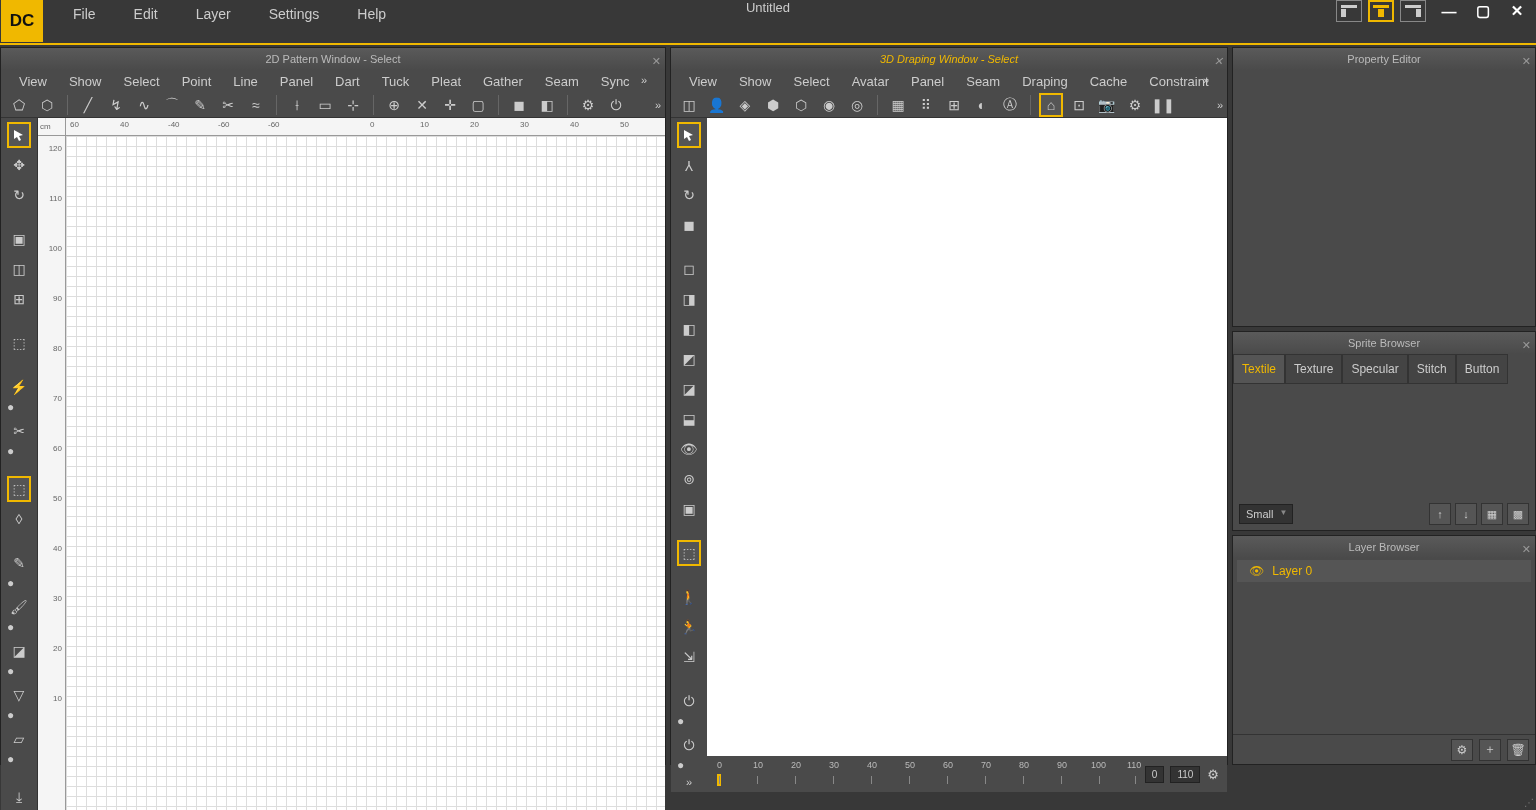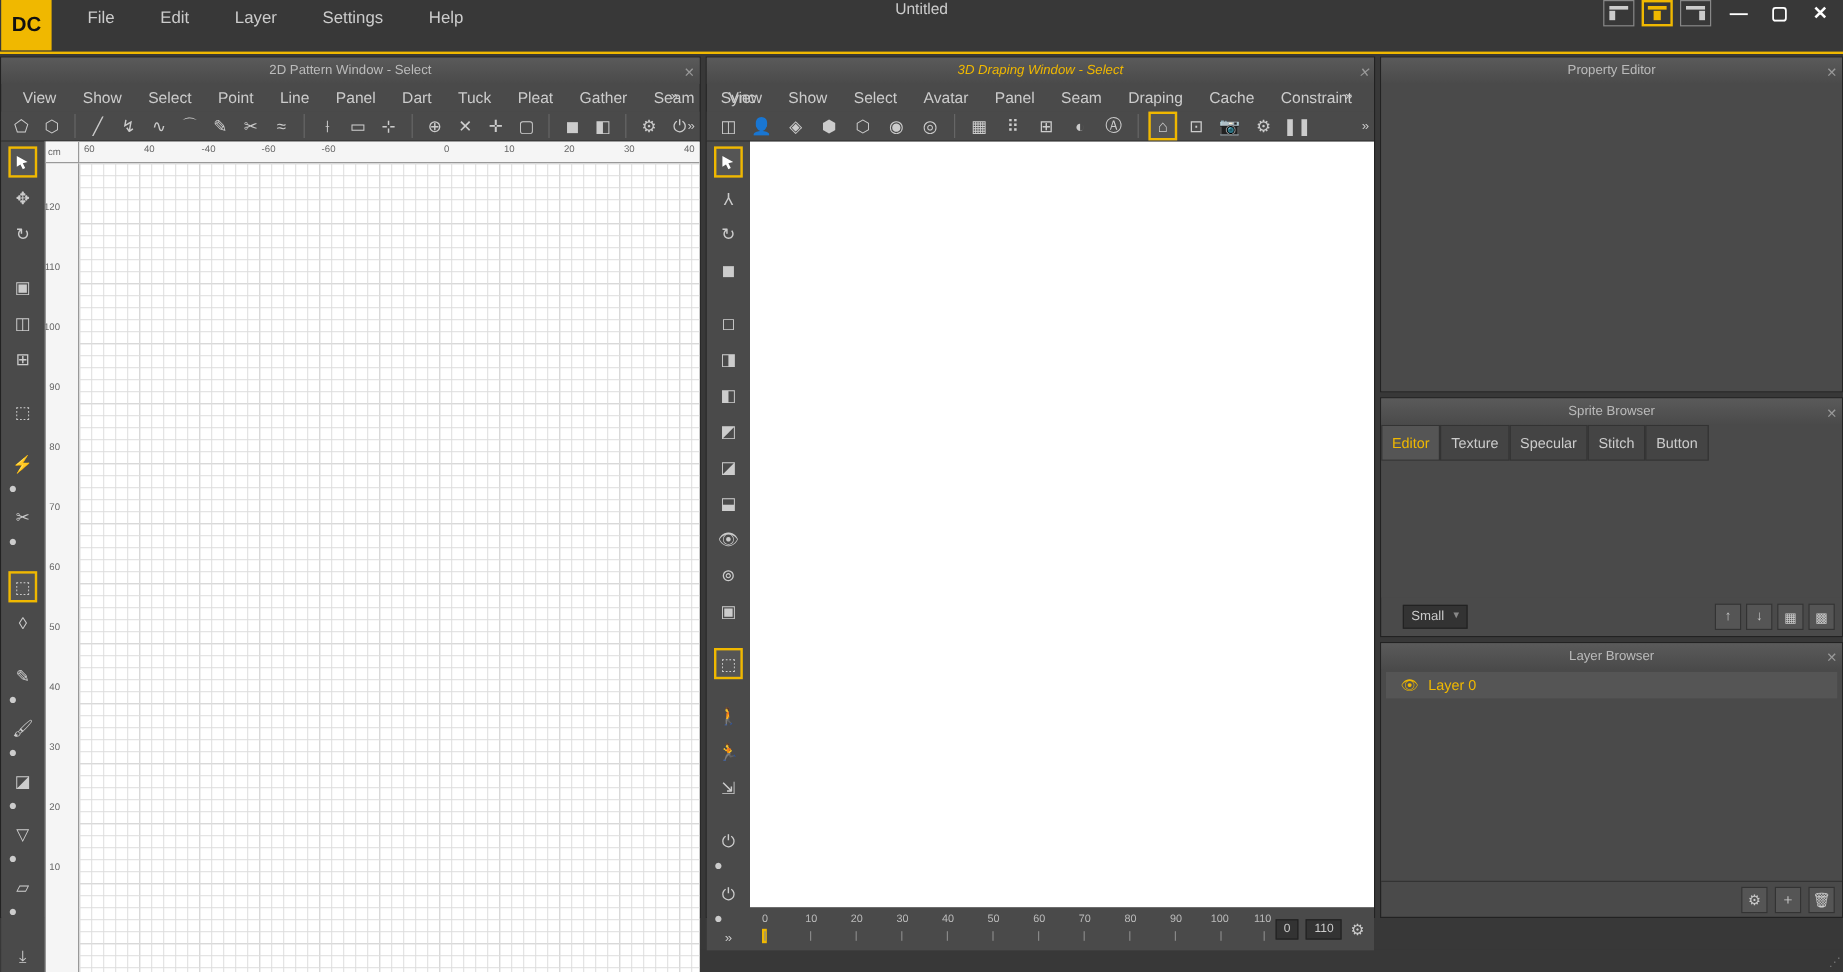--- a/index.html
+++ b/index.html
@@ -7,21 +7,21 @@
 .titlebar { height:45px; background:#383838; display:flex; align-items:flex-start; border-bottom:2px solid #f0b800; position:relative; }
 .logo { width:42px; height:42px; background:#f0b800; color:#111; display:flex; align-items:center; justify-content:center; font-weight:bold; font-size:17px; margin-left:1px; }
 .menu { display:flex; margin-left:18px; gap:14px; }
 .menu span { padding:6px 12px; font-size:14px; cursor:pointer; }
 .title-center { position:absolute; left:50%; transform:translateX(-50%); font-size:13px; color:#ccc; }
 .win-controls { position:absolute; right:8px; display:flex; gap:6px; align-items:center; }
 .layout-btn { width:26px; height:22px; border:1px solid #888; display:flex; align-items:center; justify-content:center; cursor:pointer; font-size:12px; }
 .layout-btn.active { border:2px solid #f0b800; }
 .win-btn { width:22px; height:22px; display:flex; align-items:center; justify-content:center; color:#fff; cursor:pointer; font-weight:bold; margin-left:6px; font-size:15px; }
 .main { display:flex; height:718px; margin-top:2px; }
-.panel-2d { width:584px; display:flex; flex-direction:column; background:#4a4a4a; border:1px solid #222; }
+.panel-2d { width:666px; display:flex; flex-direction:column; background:#4a4a4a; border:1px solid #222; }
 .panel-3d { width:558px; display:flex; flex-direction:column; background:#4a4a4a; border:1px solid #222; margin-left:4px; }
 .panel-right { flex:1; display:flex; flex-direction:column; margin-left:4px; gap:4px; }
 .panel-title { height:22px; background:linear-gradient(#5a5a5a,#4a4a4a); text-align:center; line-height:22px; font-size:11px; color:#bbb; position:relative; }
 .panel-title.active { color:#f0b800;font-style:italic; }
 .panel-title .close-x { position:absolute; right:4px; top:2px; color:#999; cursor:pointer; font-size:11px; }
 .submenu { height:30px; display:flex; align-items:flex-start; padding:0 10px; position:relative; }
 .submenu span { padding:4px 8px; font-size:13px; cursor:pointer; margin-right:6px; }
 .submenu .expand { position:absolute; right:4px; font-size:11px; }
 .toolbar-h { height:30px; background:#4a4a4a; display:flex; align-items:center; padding:0 6px; gap:4px; border-bottom:1px solid #333; position:relative; }
 .toolbar-h .expand { position:absolute; right:4px; font-size:11px; }
@@ -29,21 +29,21 @@
 .tool-icon.selected { border:2px solid #f0b800; background:#555; }
 .tool-icon-wrap { position:relative; }
 .sep { width:1px; height:20px; background:#666; margin:0 4px; }
 .workspace-2d { flex:1; display:flex; }
 .vtoolbar { width:36px; background:#4a4a4a; display:flex; flex-direction:column; align-items:center; padding-top:4px; gap:4px; }
 .vtoolbar .tool-icon { height:26px; }
 .canvas-2d { flex:1; background:#fff; position:relative; overflow:hidden; border-left:1px solid #333; }
 .ruler-h { height:18px; background:#f5f5f5; border-bottom:1px solid #999; position:relative; font-size:8px; color:#666; }
 .ruler-h span { position:absolute; top:2px; }
 .ruler-v { width:28px; background:#f5f5f5; border-right:1px solid #999; position:absolute; left:0; top:18px; bottom:0; font-size:8px; color:#666; }
-.ruler-v span { position:absolute; right:15px;margin-top:24px; }
+.ruler-v span { position:absolute; right:3px; }
 .ruler-corner { position:absolute; left:0; top:0; width:28px; height:18px; background:#f5f5f5; font-size:8px; color:#666; text-align:left; padding:4px 2px; border-right:1px solid #999; border-bottom:1px solid #999; z-index:2;}
 .grid-area { position:absolute; left:28px; top:18px; right:0; bottom:0; background:#fff;
   background-image:linear-gradient(#ddd 1px,transparent 1px),linear-gradient(90deg,#ddd 1px,transparent 1px),linear-gradient(#bbb 1px,transparent 1px),linear-gradient(90deg,#bbb 1px,transparent 1px);
   background-size:10px 10px,10px 10px,50px 50px,50px 50px; }
 .canvas-3d { flex:1; background:#fff; position:relative; }
 .timeline { height:36px; background:#4a4a4a; display:flex; align-items:center; padding:0 8px; overflow:hidden; }
 .timeline .ticks { flex:1; position:relative; height:100%; color:#bbb; font-size:9px; }
 .timeline .ticks span { position:absolute; top:4px; }
 .timeline .tickmark { position:absolute; bottom:8px; width:1px; height:8px; background:#888; }
 .timeline .pos-mark { position:absolute; bottom:6px; width:4px; height:12px; background:#f0b800; }
@@ -53,21 +53,21 @@
 .rpanel { background:#4a4a4a; border:1px solid #222; display:flex; flex-direction:column; }
 .rpanel.prop { height:280px; }
 .rpanel.sprite { height:200px; }
 .rpanel.layer { flex:1; }
 .tabs { height:30px; display:flex; }
 .tabs div { flex:1; display:flex; align-items:center; justify-content:center; font-size:13px; cursor:pointer; background:#444; border:1px solid #333; }
 .tabs div.active { background:#555; color:#f0b800; }
 .tabs.small div { font-size:12px; padding:0 8px; flex:none; }
 .rpanel .body { flex:1; background:#4a4a4a; }
 .sprite-footer { height:32px; display:flex; align-items:center; padding:0 6px; justify-content:space-between; }
-.select-small { background:#333; border:1px solid #222; color:#ccc; padding:3px 18px 3px 6px; font-size:11px; position:relative;margin-left:12px; }
+.select-small { background:#333; border:1px solid #222; color:#ccc; padding:3px 18px 3px 6px; font-size:11px; position:relative; }
 .select-small::after { content:"▼"; position:absolute; right:4px; font-size:8px; color:#888; }
 .sprite-btns { display:flex; gap:4px; }
 .sprite-btns .tool-icon { width:22px; height:22px; font-size:11px; background:#555; border:1px solid #333; }
 .layer-row { display:flex; align-items:center; padding:4px 12px; background:#555; color:#f0b800; font-size:12px; margin:2px 4px;}
 .layer-row .eye { margin-right:8px; font-size:12px;}
 .layer-footer { height:30px; display:flex; align-items:center; justify-content:flex-end; padding:0 6px; gap:6px; border-top:1px solid #333; }
 .layer-footer .tool-icon { width:22px; height:22px; font-size:12px; background:#555; border:1px solid #333; }
 .vtoolbar .spacer { height:10px; }
 .vtoolbar .expand-down { margin-top:auto; margin-bottom:4px; font-size:11px; }
 .status { height:26px; background:#383838; }
@@ -331,21 +331,21 @@
 
   <div class="panel-right">
     <div class="rpanel prop">
       <div class="panel-title"><span>Property Editor</span><span class="close-x">✕</span></div>
       <div class="body"></div>
     </div>
 
     <div class="rpanel sprite">
       <div class="panel-title"><span>Sprite Browser</span><span class="close-x">✕</span></div>
       <div class="tabs small">
-        <div class="active">Editor</div>
+        <div class="active">Textile</div>
         <div>Texture</div>
         <div>Specular</div>
         <div>Stitch</div>
         <div>Button</div>
       </div>
       <div class="body"></div>
       <div class="sprite-footer">
         <div class="select-small">Small</div>
         <div class="sprite-btns">
           <div class="tool-icon">↑</div>

